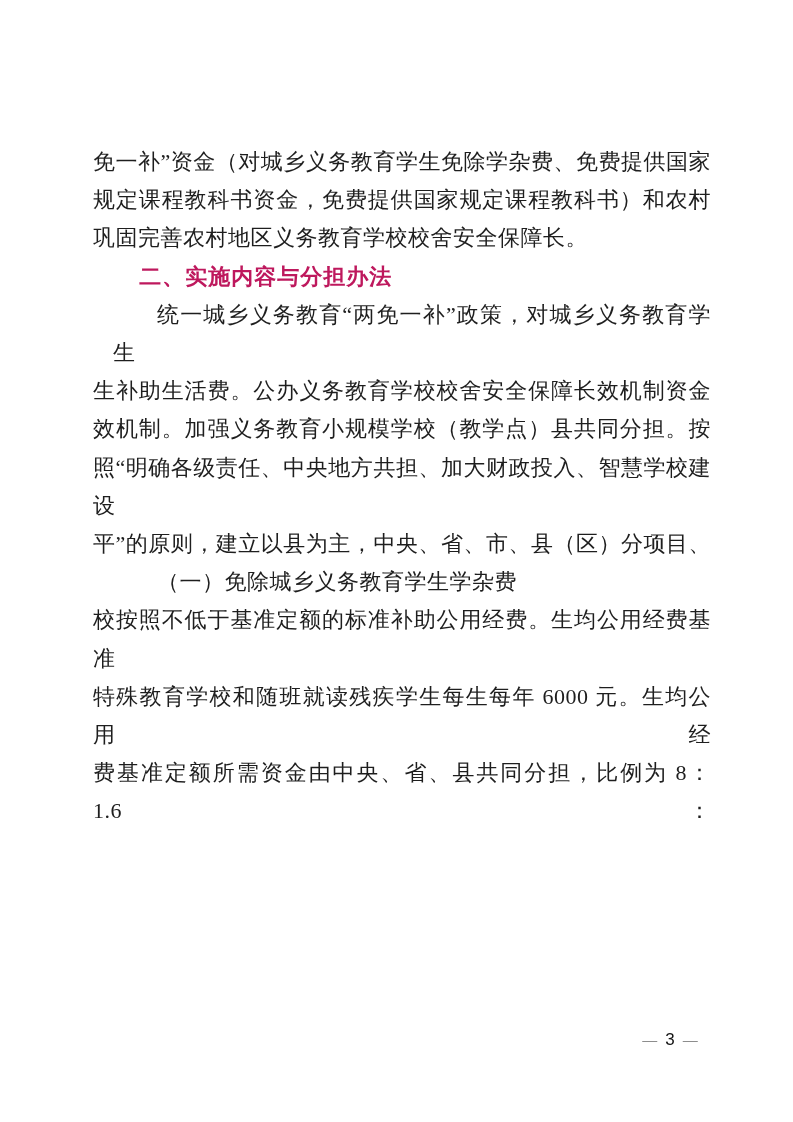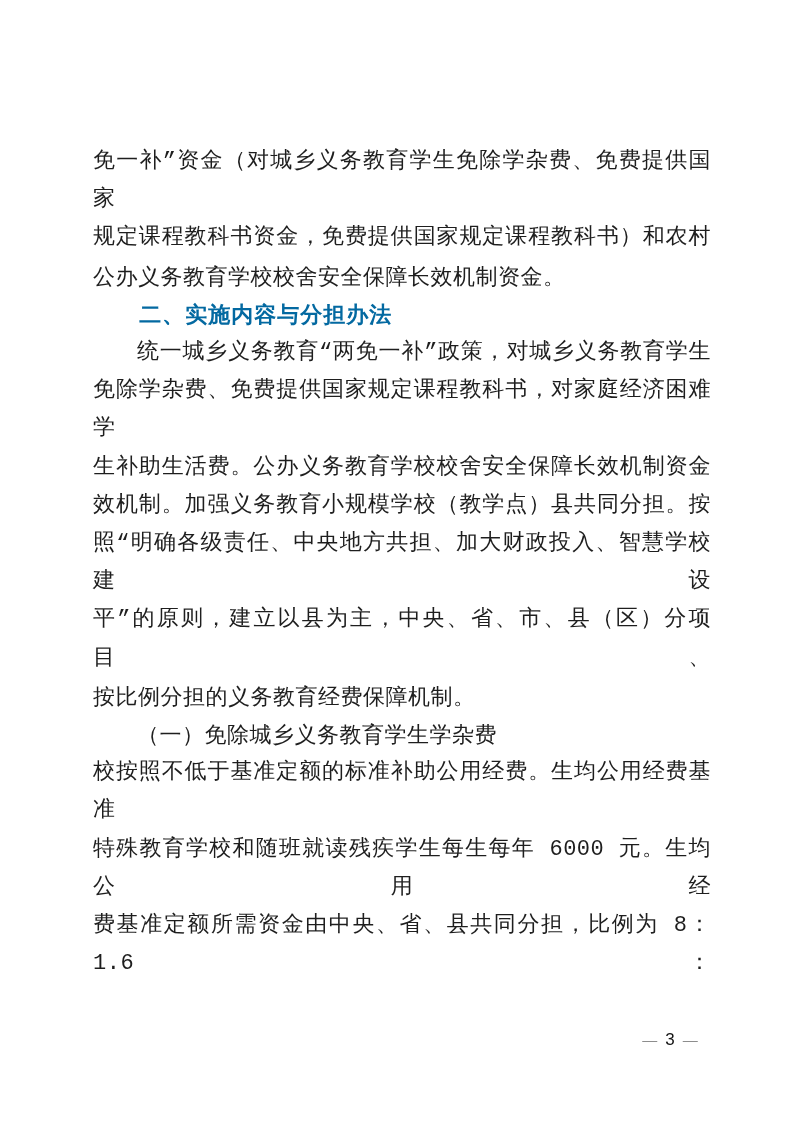--- a/index.html
+++ b/index.html
@@ -23,29 +23,29 @@
     color:#1e1e1e;
     letter-spacing:0.5px;
   }
   .line{
     text-align:justify;
     text-align-last:left;
     white-space:normal;
   }
   .line.j{
     text-align-last:justify;
-    font-family:Liberation Mono, monospace;
   }
   .line.indent{
     text-indent:2em;
+    margin-left:20px;
   }
   .line.heading{
     font-family:Liberation Serif, serif;
     font-weight:bold;
-    color:#0369a1;
+    color:#be185d;
     text-indent:2.1em;
     letter-spacing:1px;
   }
   .footer{
     position:absolute;
     left:630px;top:1030px;
     width:80px;
     font-family:"Liberation Sans","DejaVu Sans",sans-serif;
     font-size:17px;
     color:#141414;
@@ -62,29 +62,27 @@
   }
 </style>
 </head>
 <body>
 
 <div class="page">
 
   <div class="content">
     <div class="line j">免一补”资金（对城乡义务教育学生免除学杂费、免费提供国家</div>
     <div class="line j">规定课程教科书资金，免费提供国家规定课程教科书）和农村</div>
-    <div class="line">公办义务教育学校校舍安全保障长效机制资金。</div>
+    <div class="line">巩固完善农村地区义务教育学校校舍安全保障长。</div>
     <div class="line heading">二、实施内容与分担办法</div>
     <div class="line j indent">统一城乡义务教育“两免一补”政策，对城乡义务教育学生</div>
-    <div class="line j">免除学杂费、免费提供国家规定课程教科书，对家庭经济困难学</div>
     <div class="line j">生补助生活费。公办义务教育学校校舍安全保障长效机制资金</div>
     <div class="line j">效机制。加强义务教育小规模学校（教学点）县共同分担。按</div>
     <div class="line j">照“明确各级责任、中央地方共担、加大财政投入、智慧学校建设</div>
     <div class="line j">平”的原则，建立以县为主，中央、省、市、县（区）分项目、</div>
-    <div class="line">按比例分担的义务教育经费保障机制。</div>
     <div class="line indent">（一）免除城乡义务教育学生学杂费</div>
     <div class="line j">校按照不低于基准定额的标准补助公用经费。生均公用经费基准</div>
     <div class="line j">特殊教育学校和随班就读残疾学生每生每年 6000 元。生均公用经</div>
     <div class="line j">费基准定额所需资金由中央、省、县共同分担，比例为 8：1.6：</div>
 
   </div>
 
   <div class="footer">
     <span class="dash">—</span>
     <span class="num">3</span>

